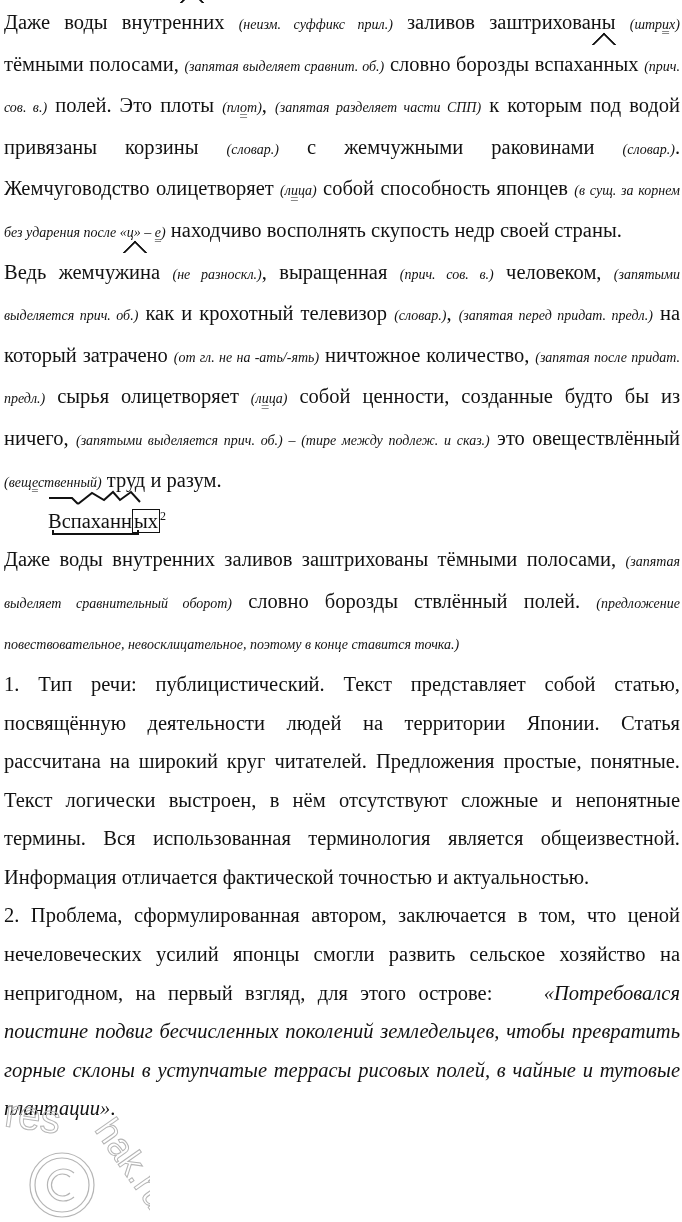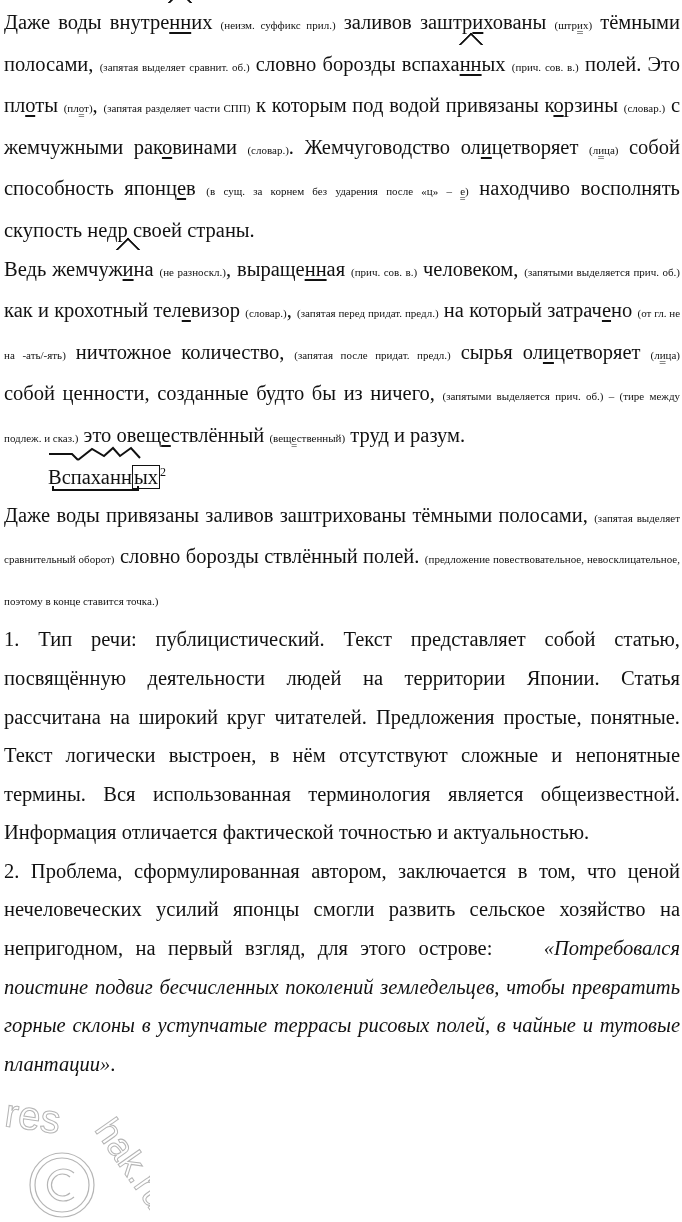--- a/index.html
+++ b/index.html
@@ -15,23 +15,24 @@
       position: absolute;
       left: 4px;
       top: 3px;
       width: 676px;
       font-size: 20.5px;
       line-height: 38.6px;
       text-align: justify;
     }
     .para { margin: 0; }
     .note {
-      font-size: 11px;
+      font-style: italic;
+      font-size: 14px;
     }
-    .u { text-decoration: underline; text-underline-offset: 3px; }
+    .u { text-underline-offset: 3px; }
     .note .u { text-decoration: underline double; text-decoration-color: #888; text-underline-offset: 2px; }
     .suffix-mark {
       position: relative;
       display: inline-block;
     }
     .suffix-mark::before {
       content: "";
       position: absolute;
       left: 50%;
       top: -9px;
@@ -88,21 +89,21 @@
         <polyline points="1,8 24,8 30,14" fill="none" stroke="#111" stroke-width="2"></polyline>
 
         <polyline points="30,14 44,3 56,10 65,2 72,10 83,2 92,12" fill="none" stroke="#111" stroke-width="2"></polyline>
 
         <polyline points="5,40 5,44 90,44 90,40" fill="none" stroke="#111" stroke-width="2"></polyline>
       </svg>
       <span>Вспаханн</span><span class="ending-box">ых</span><span class="sup">2</span>
     </span>
   </p>
 
-  <p class="para"><span>Даже воды привязаны заливов заштрихованы тёмными полосами, </span><span class="note">(запятая выделяет сравнительный оборот)</span><span> словно борозды ствлённый полей. </span><span class="note">(предложение повествовательное, невосклицательное, поэтому в конце ставится точка.)</span></p>
+  <p class="para"><span>Даже воды внутренних заливов заштрихованы тёмными полосами, </span><span class="note">(запятая выделяет сравнительный оборот)</span><span> словно борозды ствлённый полей. </span><span class="note">(предложение повествовательное, невосклицательное, поэтому в конце ставится точка.)</span></p>
 
   <p class="para">1. Тип речи: публицистический. Текст представляет собой статью, посвящённую деятельности людей на территории Японии. Статья рассчитана на широкий круг читателей. Предложения простые, понятные. Текст логически выстроен, в нём отсутствуют сложные и непонятные термины. Вся использованная терминология является общеизвестной. Информация отличается фактической точностью и актуальностью.</p>
 
   <p class="para"><span>2. Проблема, сформулированная автором, заключается в том, что ценой нечеловеческих усилий японцы смогли развить сельское хозяйство на непригодном, на первый взгляд, для этого острове: </span><span class="quote">«Потребовался поистине подвиг бесчисленных поколений земледельцев, чтобы превратить горные склоны в уступчатые террасы рисовых полей, в чайные и тутовые плантации»</span><span>.</span></p>
 </div>
 
 <svg class="watermark" viewBox="0 0 150 127">
   <g fill="none" stroke="#b5b5b5" stroke-width="1.2">
     <text x="4" y="36" font-family="Liberation Sans, sans-serif" font-size="40" fill="none" stroke="#b5b5b5" stroke-width="1" transform="rotate(8 40 30)">res</text>
     <text x="92" y="42" font-family="Liberation Sans, sans-serif" font-size="36" fill="none" stroke="#b5b5b5" stroke-width="1" transform="rotate(55 100 40)">hak.ru</text>

